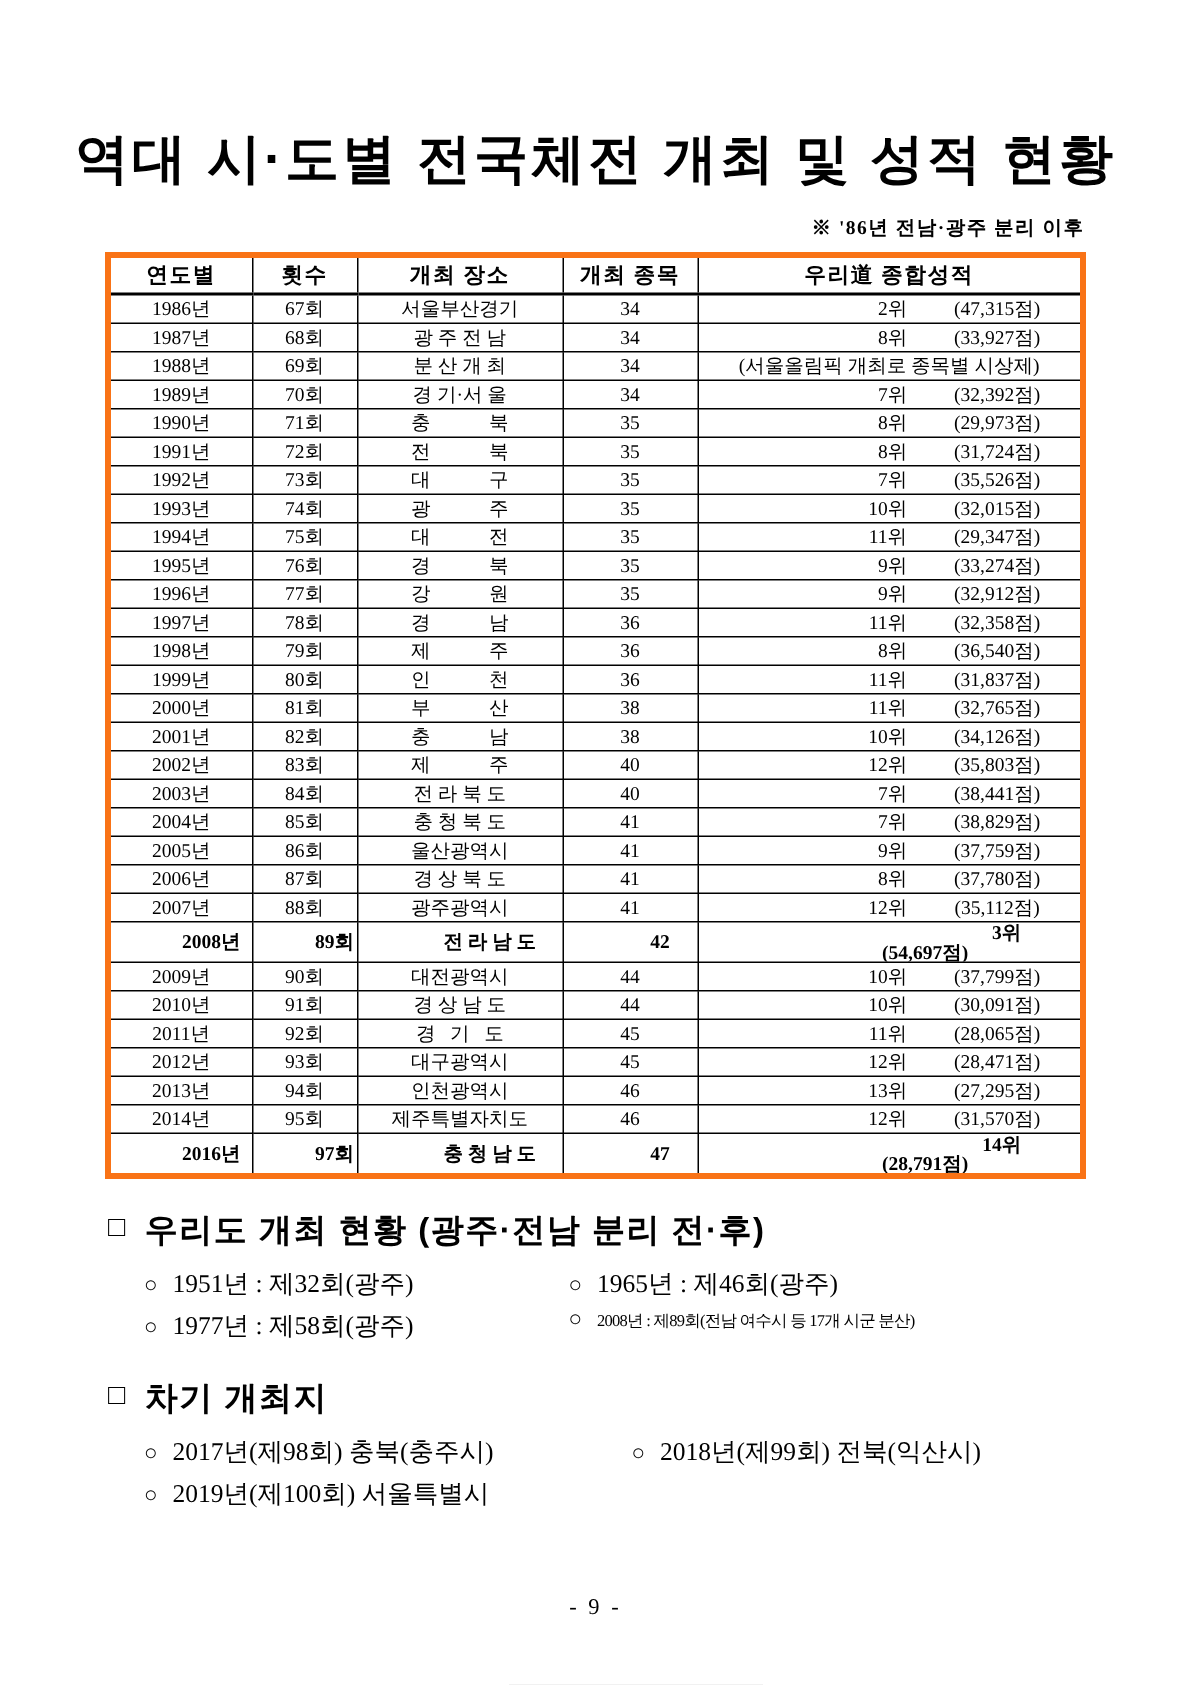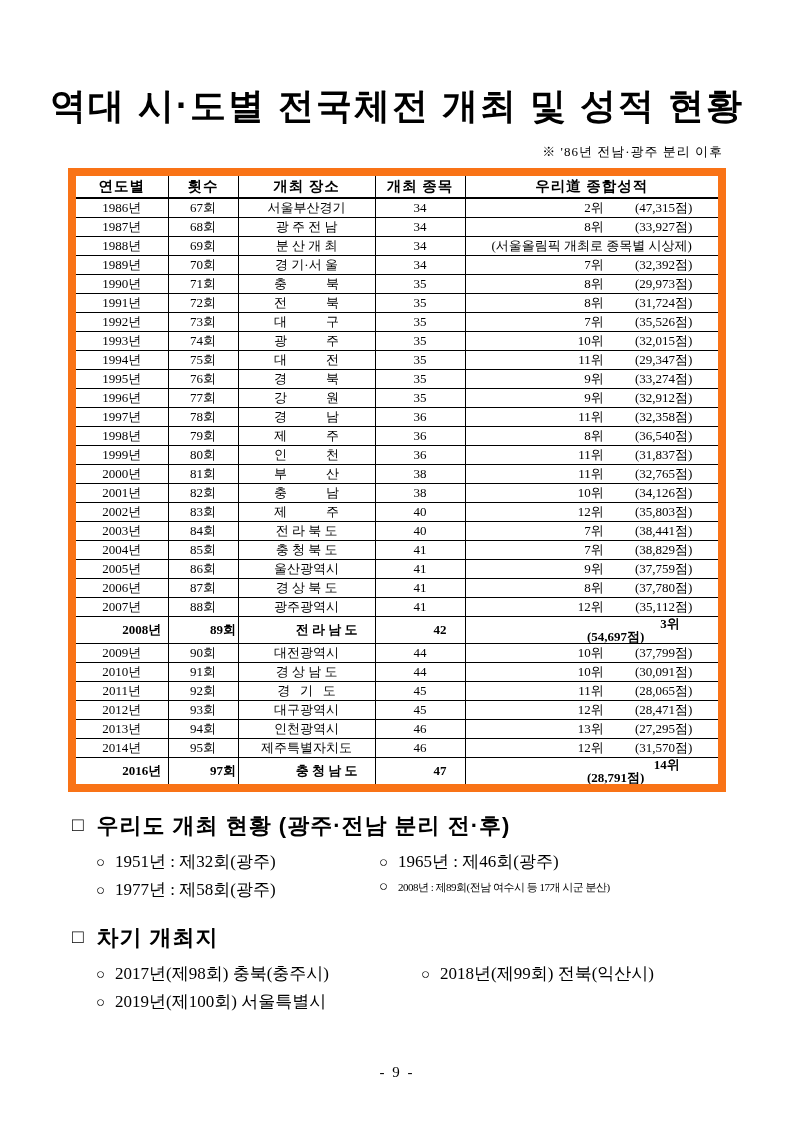--- a/index.html
+++ b/index.html
@@ -20,29 +20,29 @@
     font-family: "Liberation Sans", sans-serif;
     font-weight: bold;
     font-size: 36px;
     letter-spacing: 2px;
   }
   .note {
     width: 652px;
     margin: 12px auto 0 auto;
     text-align: right;
     font-size: 13px;
-    font-weight: normal;
+    font-weight: bold;
     letter-spacing: 1px;
   }
   table.results {
     width: 650px;
     margin: 7px auto 0 auto;
     border-collapse: collapse;
     table-layout: fixed;
-    border: 8px solid #f97316;
+    border: 4px solid #f97316;
   }
   table.results th, table.results td {
     border: 1px solid #000;
     padding: 0;
     text-align: center;
     vertical-align: middle;
     overflow: hidden;
   }
   table.results th {
     height: 26px;

